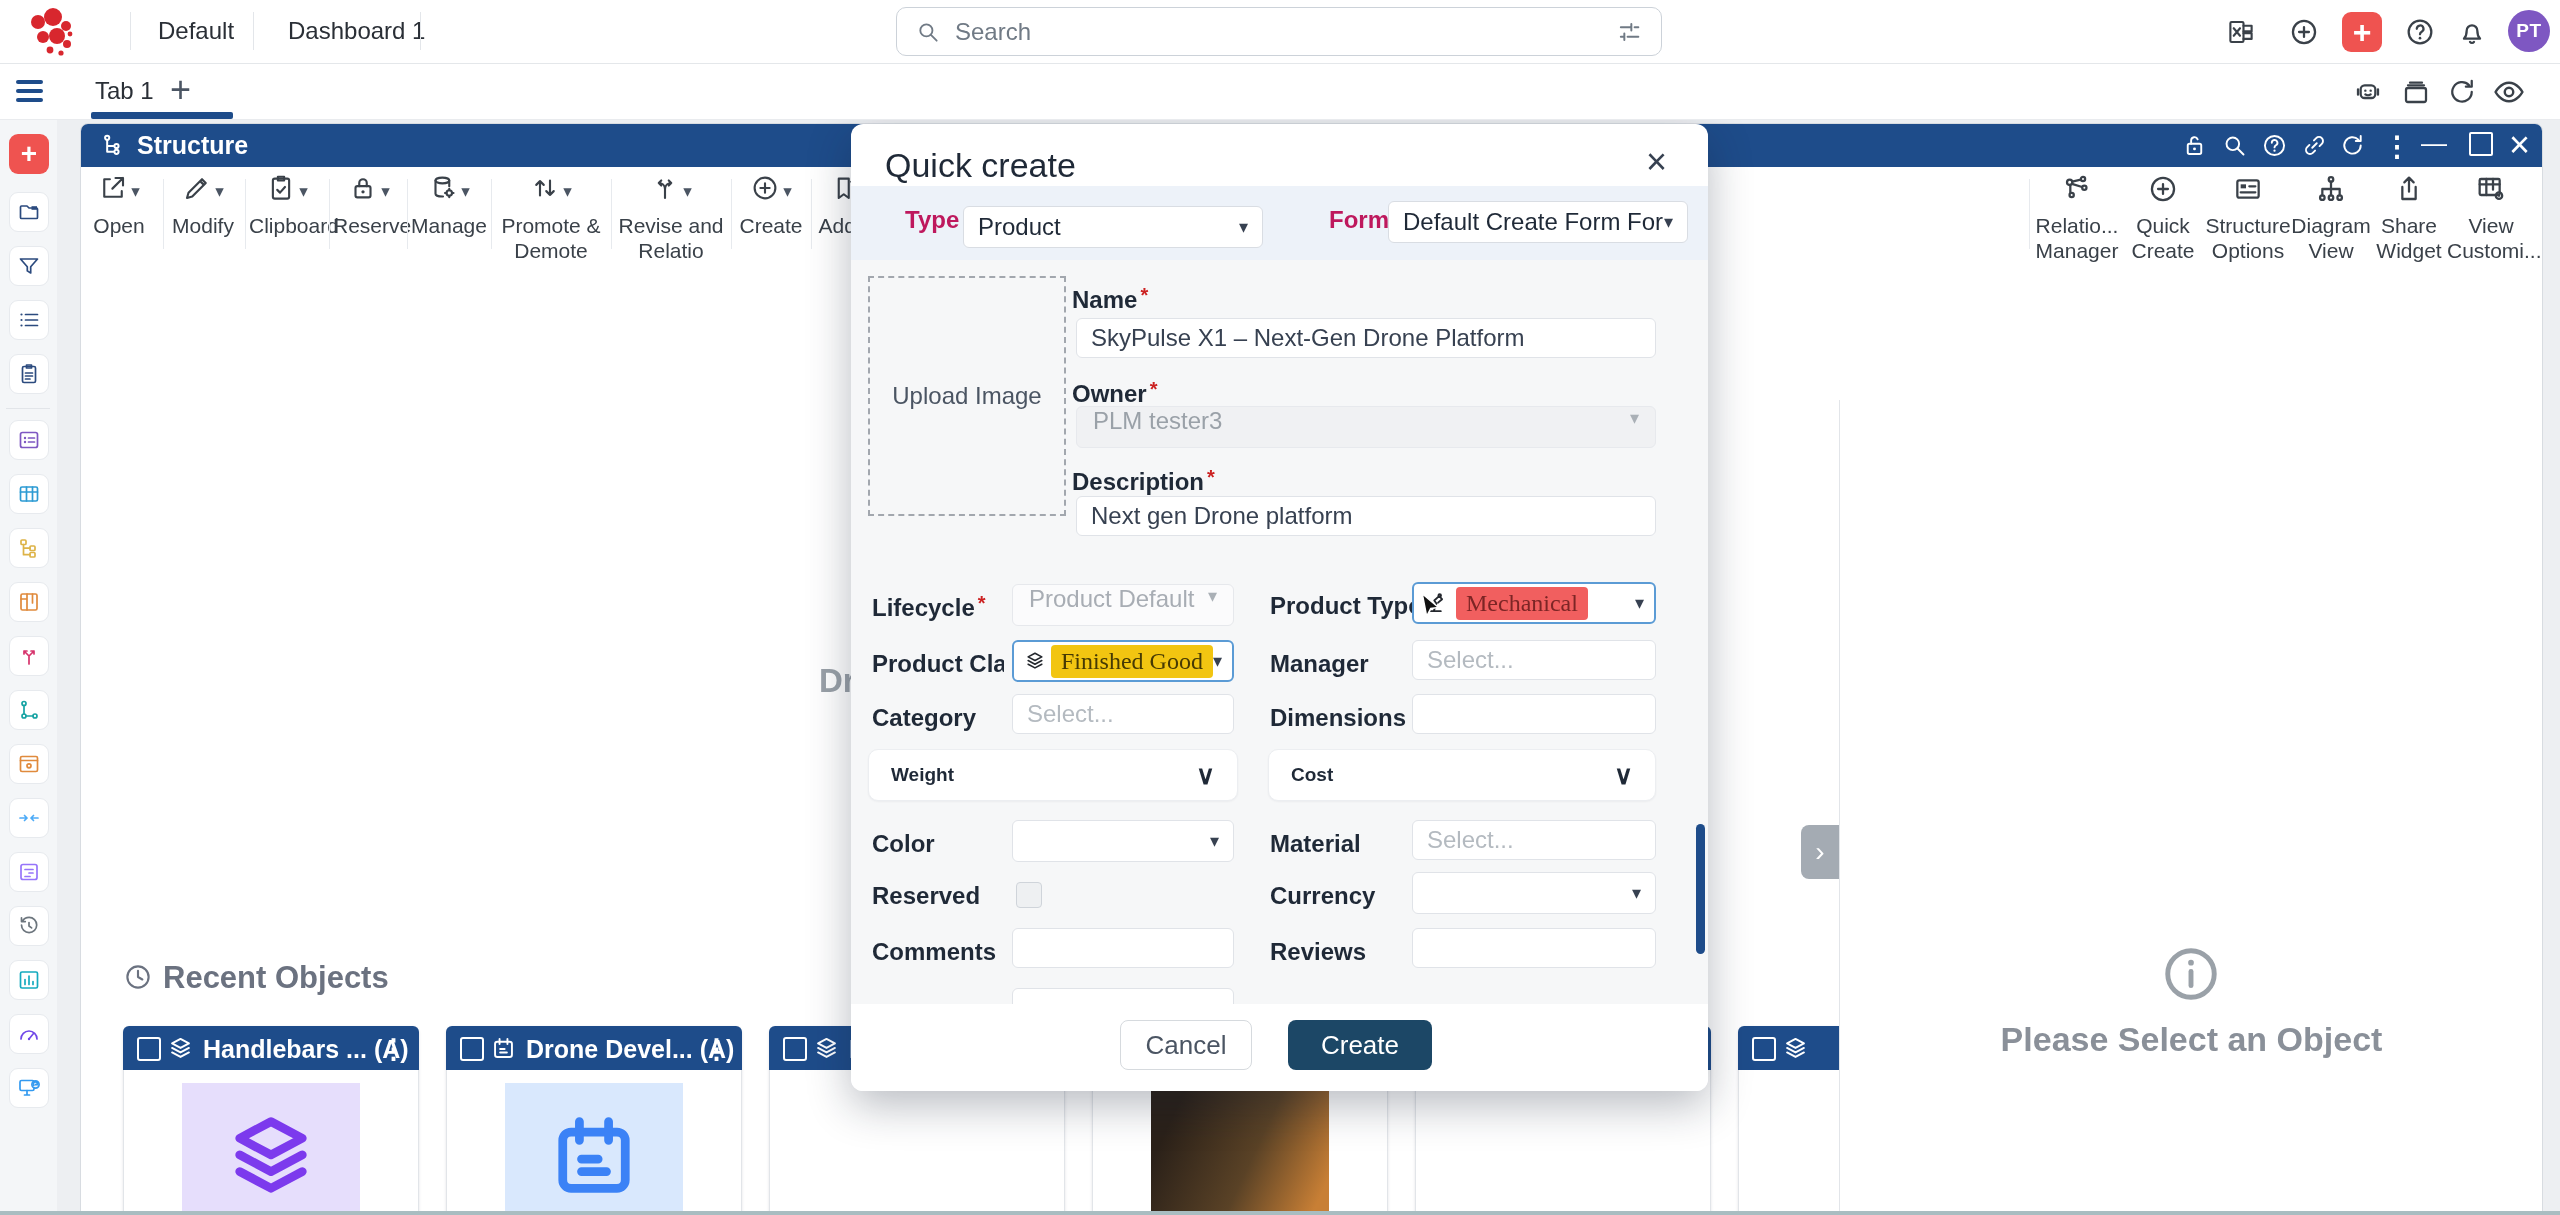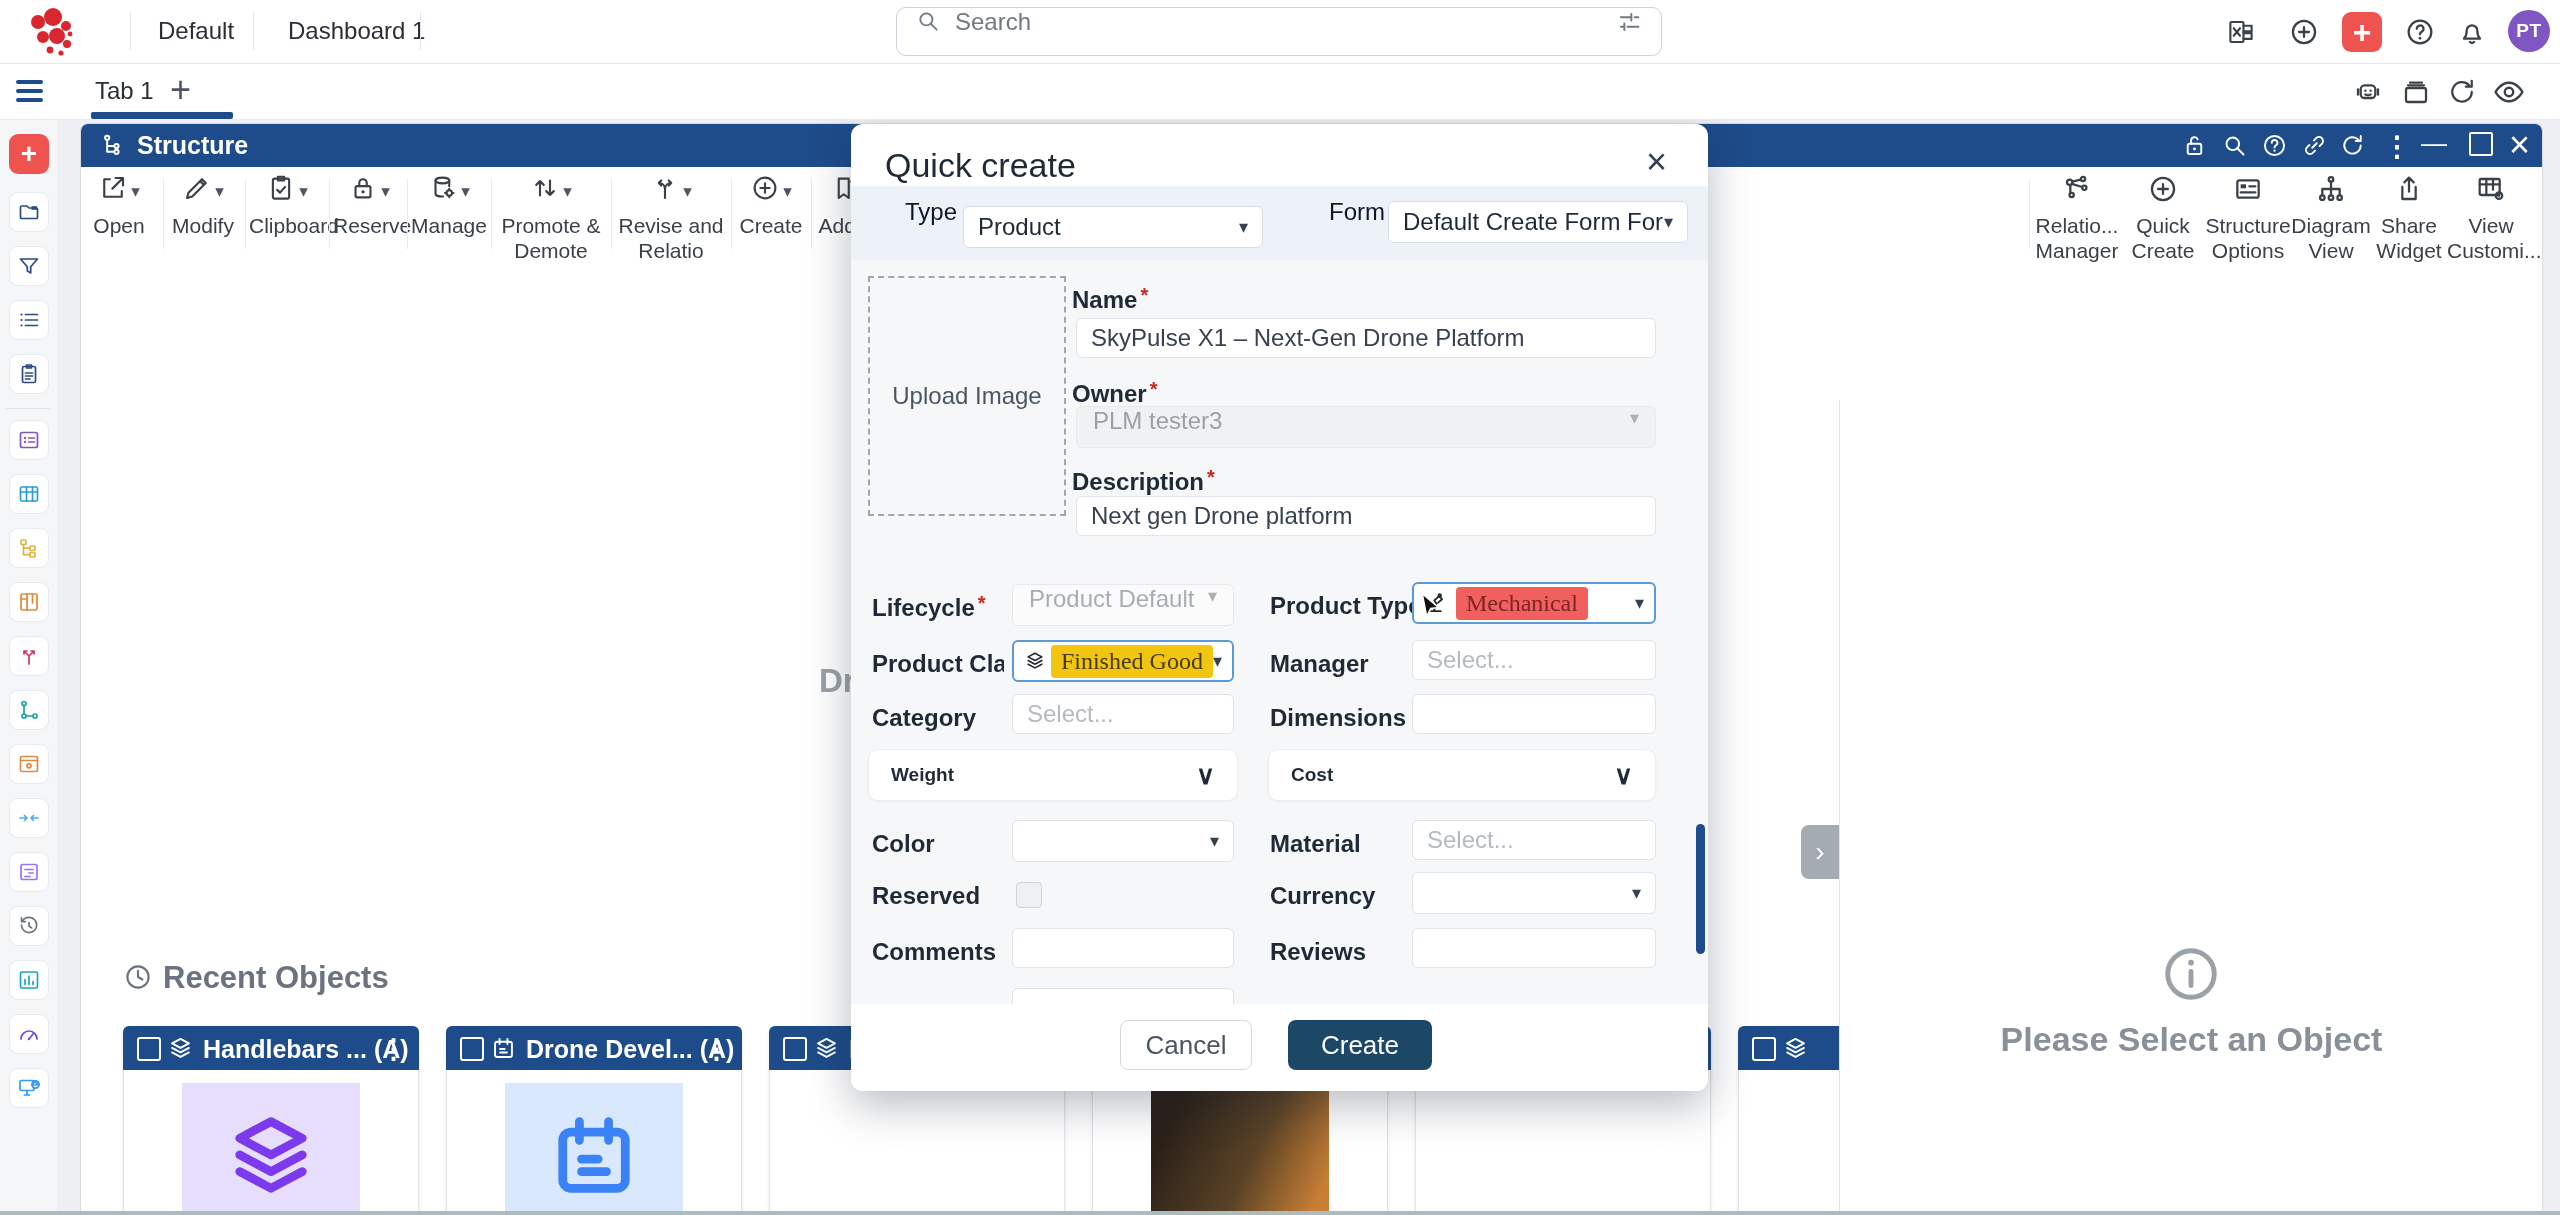--- a/index.html
+++ b/index.html
@@ -6,21 +6,21 @@
   body{width:2560px;height:1215px;position:relative;overflow:hidden;background:#edeff2;
        font-family:"Liberation Sans",sans-serif;color:#2a2f36;}
   .abs{position:absolute;}
   svg.s{stroke:currentColor;fill:none;stroke-width:1.7;stroke-linecap:round;stroke-linejoin:round;display:block;}
 
   
   .topbar{left:0;top:0;width:2560px;height:63px;background:#fff;border-bottom:1px solid #e4e7ea;z-index:40;}
   .vdiv{width:1px;top:12px;height:38px;background:#e3e6ea;}
   .ws-tab{top:0;height:62px;display:flex;align-items:center;font-size:24px;color:#2a2f36;cursor:pointer;}
   .search{left:896px;top:7px;width:766px;height:49px;border:1px solid #ccd2d9;border-radius:10px;background:#fff;
-          display:flex;align-items:flex-start;padding:0 18px;box-sizing:border-box;color:#707a85;}
+          display:flex;align-items:center;padding:0 18px;box-sizing:border-box;color:#707a85;}
   .search .ph{font-size:24px;color:#707a85;margin-left:14px;flex:1;}
   .tb-ic{color:#3a4149;cursor:pointer;}
   .red-sq{left:2342px;top:12px;width:40px;height:40px;background:#ef5350;border-radius:9px;color:#fff;
           font-size:32px;font-weight:700;display:flex;align-items:center;justify-content:center;line-height:1;}
   .avatar{left:2508px;top:10px;width:42px;height:42px;border-radius:50%;background:#7e57c2;color:#fff;
           font-size:19px;font-weight:700;display:flex;align-items:center;justify-content:center;letter-spacing:.5px;}
 
   
   .row2{left:0;top:63px;width:2560px;height:56px;background:#fff;border-bottom:1px solid #e9ebee;z-index:39;}
   .burger span{display:block;width:27px;height:4px;background:#1e4c8a;border-radius:2px;margin:5px 0;}
@@ -68,21 +68,21 @@
             font-size:28px;display:flex;align-items:center;justify-content:center;cursor:pointer;z-index:9;}
   .vscroll{left:2448px;top:150px;width:9px;height:920px;border-radius:5px;background:#c6cbd1;cursor:pointer;}
   .bottom-line{left:0;top:1211px;width:2560px;height:4px;background:#a9bdc1;z-index:45;}
 
   
   .modal{left:851px;top:124px;width:857px;height:967px;background:#fff;border-radius:12px;z-index:20;
          box-shadow:0 14px 44px rgba(20,30,50,.30);}
   .m-title{left:34px;top:22px;font-size:34px;color:#1f2937;}
   .m-close{left:795px;top:20px;font-size:36px;color:#374151;cursor:pointer;line-height:1;}
   .m-band{left:0;top:62px;width:857px;height:74px;background:#edf2f9;}
-  .m-band .blabel{font-size:24px;font-weight:400;color:#0f172a;top:12px;}
+  .m-band .blabel{font-size:24px;font-weight:700;color:#be185d;top:20px;}
   .msel{height:42px;background:#fff;border:1px solid #d9dde3;border-radius:6px;box-sizing:border-box;
         display:flex;align-items:center;padding:0 14px;font-size:24px;color:#1f2937;cursor:pointer;}
   .msel .caret{margin-left:auto;font-size:18px;color:#374151;}
   .m-body{left:0;top:136px;width:857px;height:744px;background:#f6f7f8;overflow:hidden;}
   .upload{left:17px;top:16px;width:198px;height:240px;border:2px dashed #a2a7ae;box-sizing:border-box;
           display:flex;align-items:center;justify-content:center;font-size:24px;color:#4b5563;cursor:pointer;}
   .flabel{font-size:24px;font-weight:700;color:#1f2937;white-space:nowrap;}
   .req{color:#cc2222;font-size:20px;vertical-align:6px;margin-left:3px;}
   .tinput{background:#fff;border:1px solid #e0e3e8;border-radius:6px;box-sizing:border-box;height:40px;
           font-size:24px;color:#374151;padding:0 14px;font-family:"Liberation Sans",sans-serif;outline:none;width:100%;}

